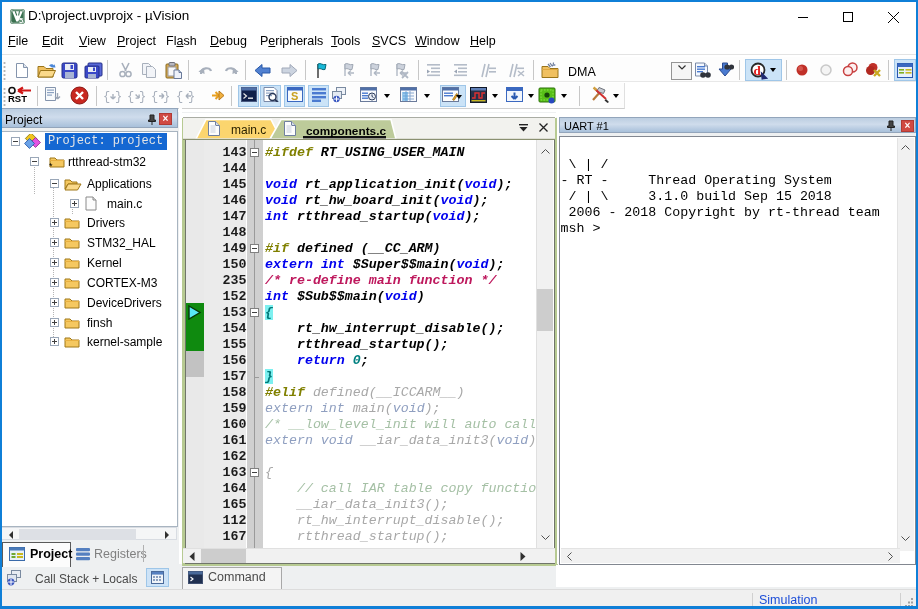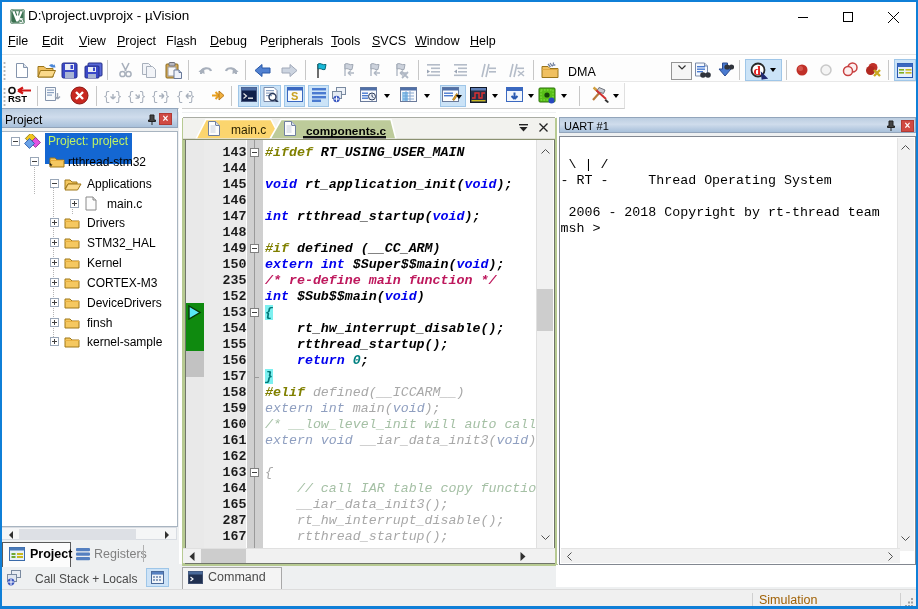--- a/index.html
+++ b/index.html
@@ -25,21 +25,21 @@
   #mainarea{left:0;top:112px;width:916px;height:495px;background:#eef0f1;}
   
   .phead{position:absolute;height:20px;background:linear-gradient(180deg,#bccee1 0%,#cfdcec 45%,#a8c0da 100%);border:1px solid #93a5bb;box-sizing:border-box;}
   .phead .ptitle{position:absolute;left:4px;top:4px;font-size:12px;color:#000;}
   .pclose{position:absolute;top:4px;width:13px;height:12px;background:#d04a43;border:1px solid #b03a34;box-sizing:border-box;color:#fff;font-size:10px;line-height:10px;text-align:center;font-weight:bold;}
   .ppin{position:absolute;top:5px;width:10px;height:12px;}
   
   #ptree{left:0;top:131px;width:178px;height:396px;background:#ffffff;border:1px solid #a8b4c0;box-sizing:border-box;}
   .trow{position:absolute;height:20px;left:0;width:176px;font-size:12px;color:#000;}
   .trow .lbl{position:absolute;top:3px;}
-  .sel{background:#1467d2;color:#bef264;height:31px;line-height:17px;display:inline-block;}
+  .sel{background:#1467d2;color:#e5e5e5;height:17px;line-height:17px;display:inline-block;font-family:Liberation Mono, monospace;}
   .ebox{position:absolute;top:5px;width:9px;height:9px;background:#fff;border:1px solid #9aa7b8;box-sizing:border-box;}
   .ebox i{position:absolute;left:1px;top:3px;width:5px;height:1px;background:#404040;}
   .ebox b{position:absolute;left:3px;top:1px;width:1px;height:5px;background:#404040;}
   
   .sbtrack{position:absolute;background:#f1f1f1;}
   
   #ltabs{left:0;top:541px;width:178px;height:26px;background:#eef0f1;}
   
   #csbar{left:0;top:567px;width:178px;height:22px;background:#eef0f1;}
   
@@ -678,26 +678,27 @@
     <div class="lnum" style="top:239px">156</div>
     <div class="lnum" style="top:255px">157</div>
     <div class="lnum" style="top:271px">158</div>
     <div class="lnum" style="top:287px">159</div>
     <div class="lnum" style="top:303px">160</div>
     <div class="lnum" style="top:319px">161</div>
     <div class="lnum" style="top:335px">162</div>
     <div class="lnum" style="top:351px">163</div>
     <div class="lnum" style="top:367px">164</div>
     <div class="lnum" style="top:383px">165</div>
-    <div class="lnum" style="top:399px">287</div>
+    <div class="lnum" style="top:399px">112</div>
     <div class="lnum" style="top:415px">167</div>
 
     <div class="abs code" style="left:82px;top:26px;width:271px;height:408px;overflow:hidden;color:#000;font-weight:bold;font-style:italic;">
       <div class="cline" style="top:5px"><span class="pp">#ifdef</span> RT_USING_USER_MAIN</div>
       <div class="cline" style="top:37px"><span class="kw">void</span> rt_application_init(<span class="kw">void</span>);</div>
+      <div class="cline" style="top:53px"><span class="kw">void</span> rt_hw_board_init(<span class="kw">void</span>);</div>
       <div class="cline" style="top:69px"><span class="kw">int</span> rtthread_startup(<span class="kw">void</span>);</div>
       <div class="cline" style="top:101px"><span class="pp">#if</span> defined (__CC_ARM)</div>
       <div class="cline" style="top:117px"><span class="kw">extern</span> <span class="kw">int</span> $Super$$main(<span class="kw">void</span>);</div>
       <div class="cline" style="top:133px"><span class="cm">/* re-define main function */</span></div>
       <div class="cline" style="top:149px"><span class="kw">int</span> $Sub$$main(<span class="kw">void</span>)</div>
       <div class="cline" style="top:165px"><span class="brace">{</span></div>
       <div class="cline" style="top:181px">    rt_hw_interrupt_disable();</div>
       <div class="cline" style="top:197px">    rtthread_startup();</div>
       <div class="cline" style="top:213px">    <span class="kw">return</span> <span class="num">0</span>;</div>
       <div class="cline" style="top:229px"><span class="brace">}</span></div>
@@ -738,20 +739,21 @@
       <span class="ptitle" style="font-size:11px;top:2px">UART #1</span>
       <svg class="ppin" style="left:326px;top:2px" width="10" height="12" viewBox="0 0 10 12">
           <path d="M3 1 L7 1 L7 6 L8.5 6 L8.5 7.5 L1.5 7.5 L1.5 6 L3 6 Z M5 7.5 L5 11" stroke="#222" stroke-width="1" fill="#444"></path>
         </svg>
       <div class="pclose" style="left:341px;top:2px">×</div>
     </div>
     <div id="uartbody">
       <div class="code abs" style="left:0.5px;top:19.5px;color:#000;">
 <span class="cline" style="left:0;top:0"> \ | /</span>
 <span class="cline" style="left:0;top:16px">- RT -     Thread Operating System</span>
+<span class="cline" style="left:0;top:32px"> / | \     3.1.0 build Sep 15 2018</span>
 <span class="cline" style="left:0;top:48px"> 2006 - 2018 Copyright by rt-thread team</span>
 <span class="cline" style="left:0;top:64px">msh &gt;</span>
       </div>
 
       <div class="sbtrack" style="right:1px;top:1px;width:16px;height:413px;border-left:1px solid #e3e3e3">
         <svg class="abs" style="left:3px;top:7px" width="9" height="5" viewBox="0 0 9 5">
             <path d="M0.5 4.5 L4.5 0.5 L8.5 4.5" stroke="#505050" fill="none"></path>
           </svg>
         <svg class="abs" style="left:3px;top:398px" width="9" height="5" viewBox="0 0 9 5">
             <path d="M0.5 0.5 L4.5 4.5 L8.5 0.5" stroke="#505050" fill="none"></path>
@@ -765,21 +767,21 @@
         <svg class="abs" style="left:327px;top:3px" width="5" height="9" viewBox="0 0 5 9">
             <path d="M0.5 0.5 L4.5 4.5 L0.5 8.5" stroke="#505050" fill="none"></path>
           </svg>
       </div>
     </div>
   </div>
 
   <div class="abs" style="left:556px;top:565px;width:362px;height:22px;background:#fff;"></div>
 
   <div class="abs" id="statusbar">
-    <span class="abs" style="left:759px;top:3px;font-size:12.5px;color:#a16207">Simulation</span>
+    <span class="abs" style="left:759px;top:3px;font-size:12.5px;color:#1d4ed8">Simulation</span>
     <div class="abs" style="left:752px;top:3px;width:1px;height:13px;background:#d0d0d0"></div>
     <div class="abs" style="left:900px;top:3px;width:1px;height:13px;background:#d0d0d0"></div>
     <svg class="abs" style="left:905px;top:8px" width="9" height="9" viewBox="0 0 9 9">
         <g fill="#a0a0a0">
           <rect x="6" y="0" width="2" height="2"></rect>
           <rect x="6" y="3.5" width="2" height="2"></rect>
           <rect x="3" y="3.5" width="2" height="2"></rect>
           <rect x="6" y="7" width="2" height="2"></rect>
           <rect x="3" y="7" width="2" height="2"></rect>
           <rect x="0" y="7" width="2" height="2"></rect>

